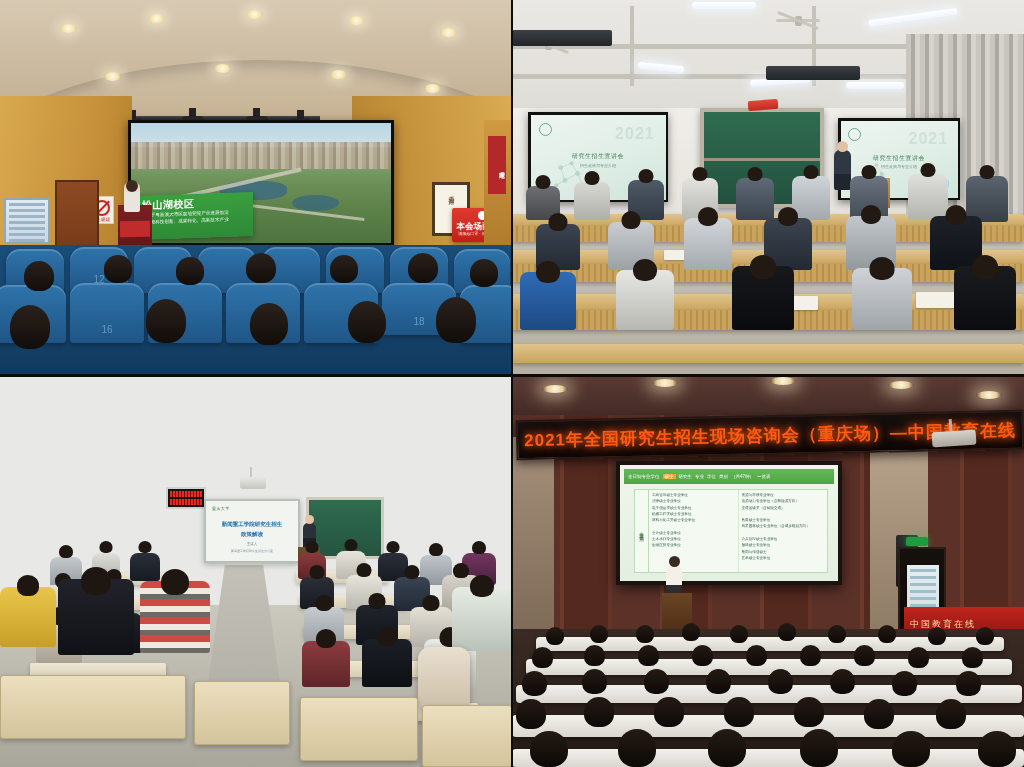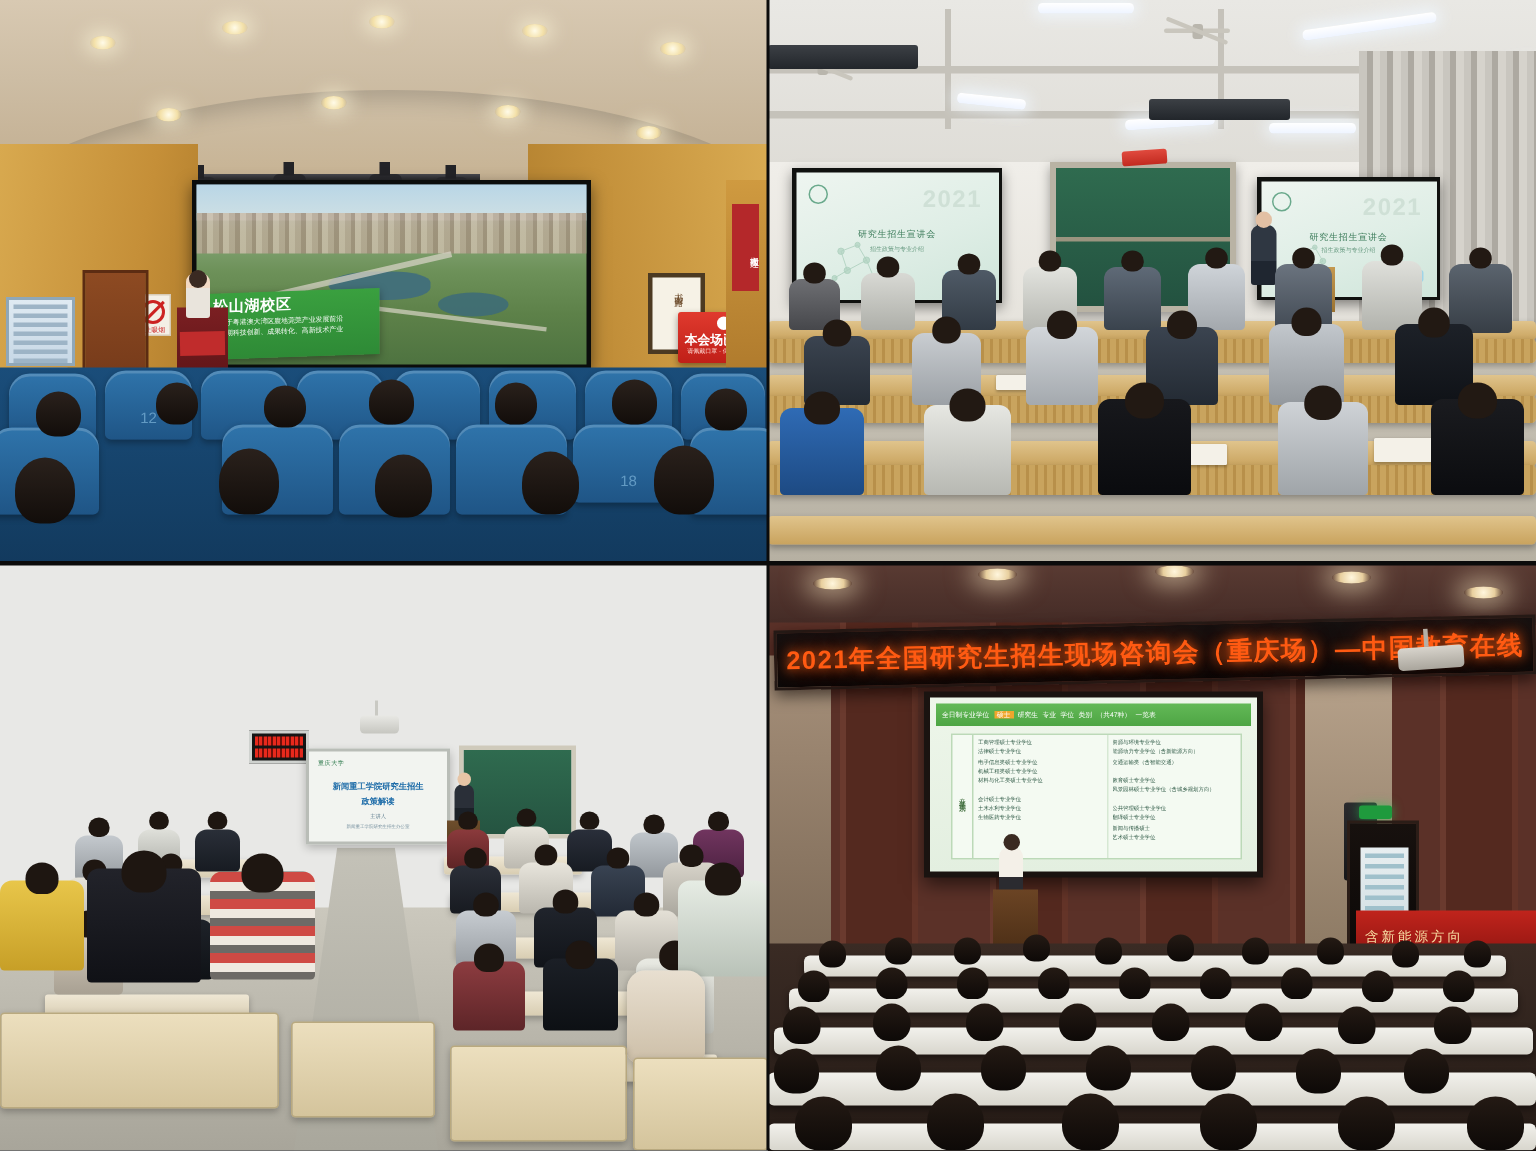--- a/index.html
+++ b/index.html
@@ -618,20 +618,23 @@
           <span>12</span>
         </div>
       <div class="seat" style="left:134px;top:2px;width:58px;height:46px"></div>
       <div class="seat" style="left:198px;top:2px;width:58px;height:46px"></div>
       <div class="seat" style="left:262px;top:2px;width:58px;height:46px"></div>
       <div class="seat" style="left:326px;top:2px;width:58px;height:46px"></div>
       <div class="seat" style="left:390px;top:2px;width:58px;height:46px"></div>
       <div class="seat" style="left:454px;top:4px;width:56px;height:44px"></div>
 
       <div class="seat" style="left:-6px;top:40px;width:72px;height:58px"></div>
+      <div class="seat" style="left:70px;top:38px;width:74px;height:60px">
+          <span>16</span>
+        </div>
       <div class="seat" style="left:148px;top:38px;width:74px;height:60px"></div>
       <div class="seat" style="left:226px;top:38px;width:74px;height:60px">
           <span>17</span>
         </div>
       <div class="seat" style="left:304px;top:38px;width:74px;height:60px"></div>
       <div class="seat" style="left:382px;top:38px;width:74px;height:52px">
           <span>18</span>
         </div>
       <div class="seat" style="left:460px;top:40px;width:60px;height:58px"></div>
 
@@ -1039,21 +1042,21 @@
           <i></i>
           <i></i>
           <i></i>
           <i></i>
           <i></i>
           <i></i>
           <i></i>
       </div>
     </div>
     <div class="redtable">
-      <span>含新能源方向</span>
+      <span>中国教育在线</span>
     </div>
 
     <div class="hallfloor"></div>
     <div class="bottle" style="left:128px;top:258px"></div>
     <div class="bottle" style="left:180px;top:256px"></div>
     <div class="bottle" style="left:232px;top:258px"></div>
 
     <div class="whiterow" style="left:24px;top:262px;width:468px;height:14px"></div>
     <div class="whiterow" style="left:14px;top:284px;width:486px;height:16px"></div>
     <div class="whiterow" style="left:4px;top:310px;width:506px;height:18px"></div>

